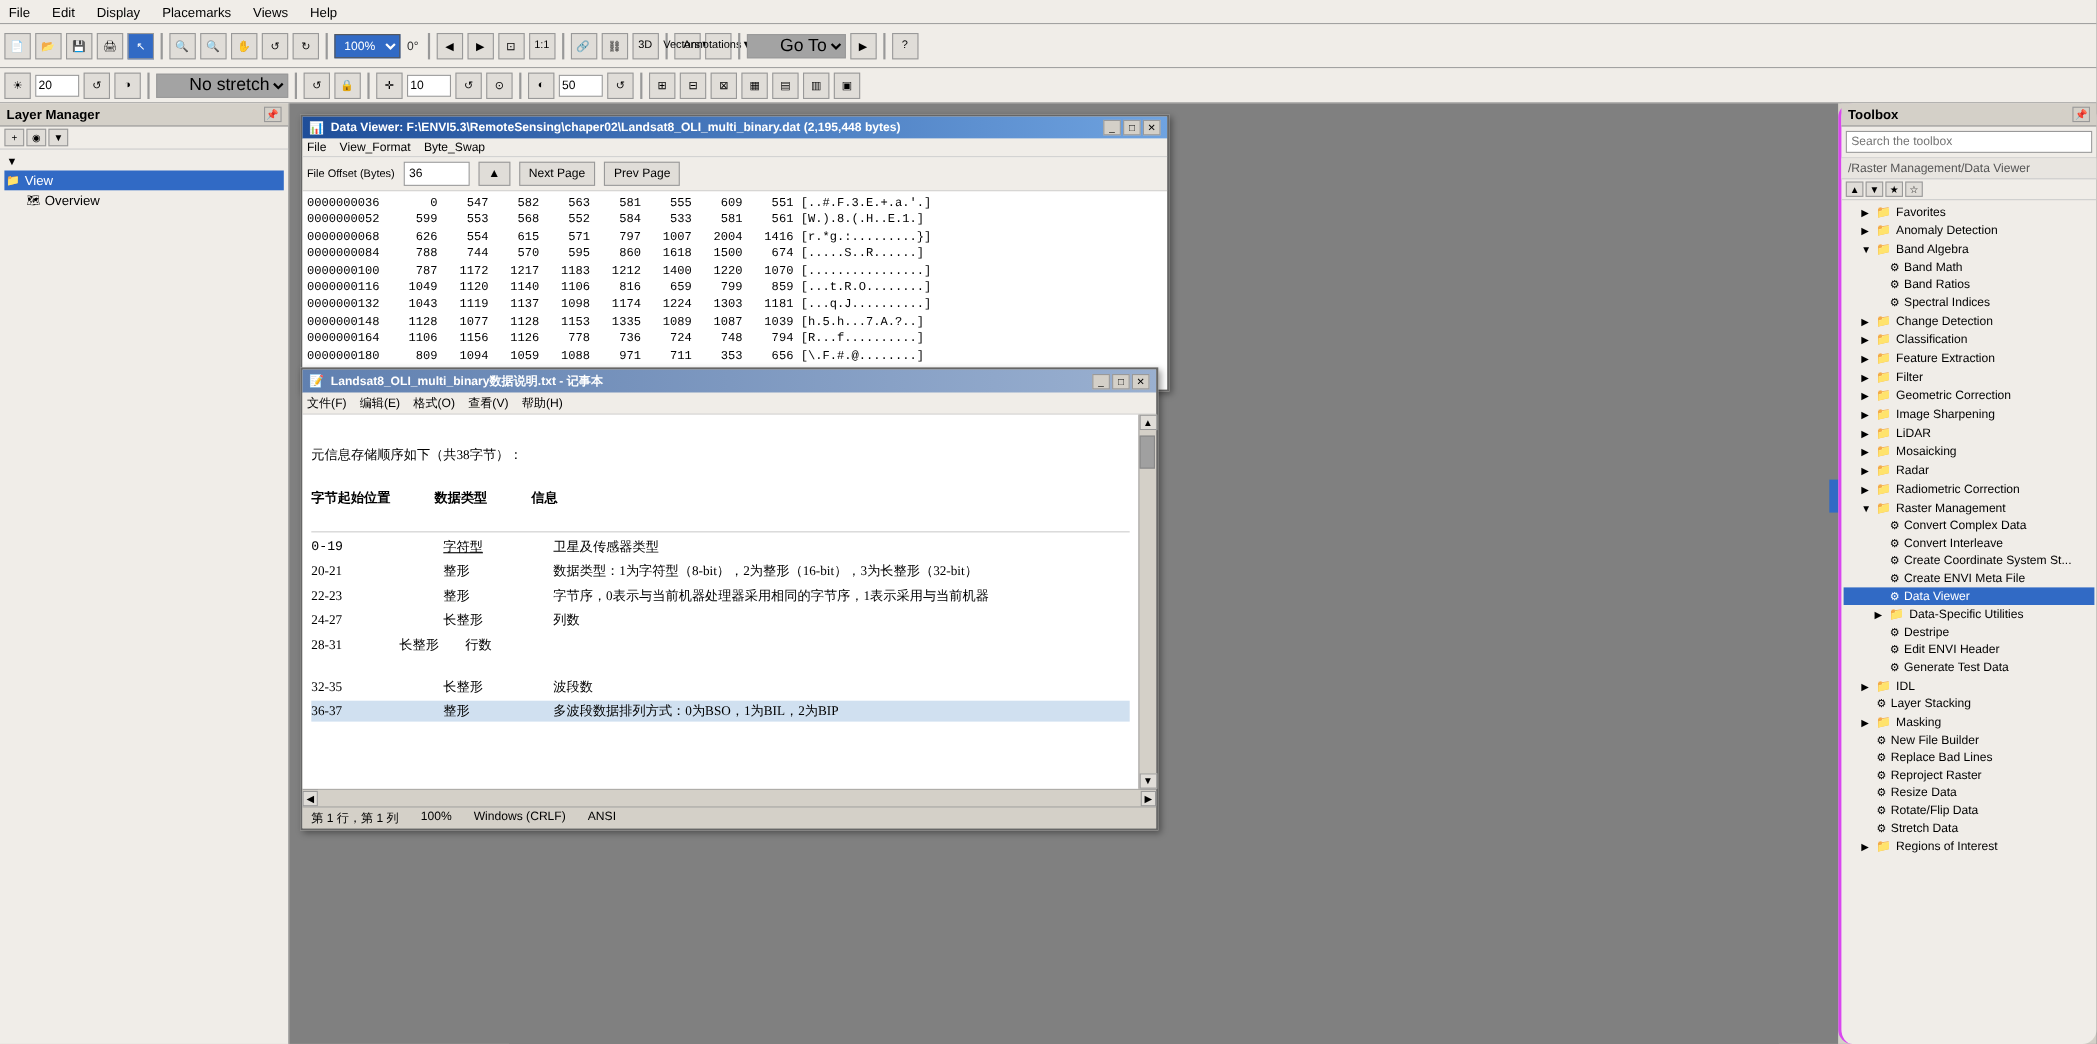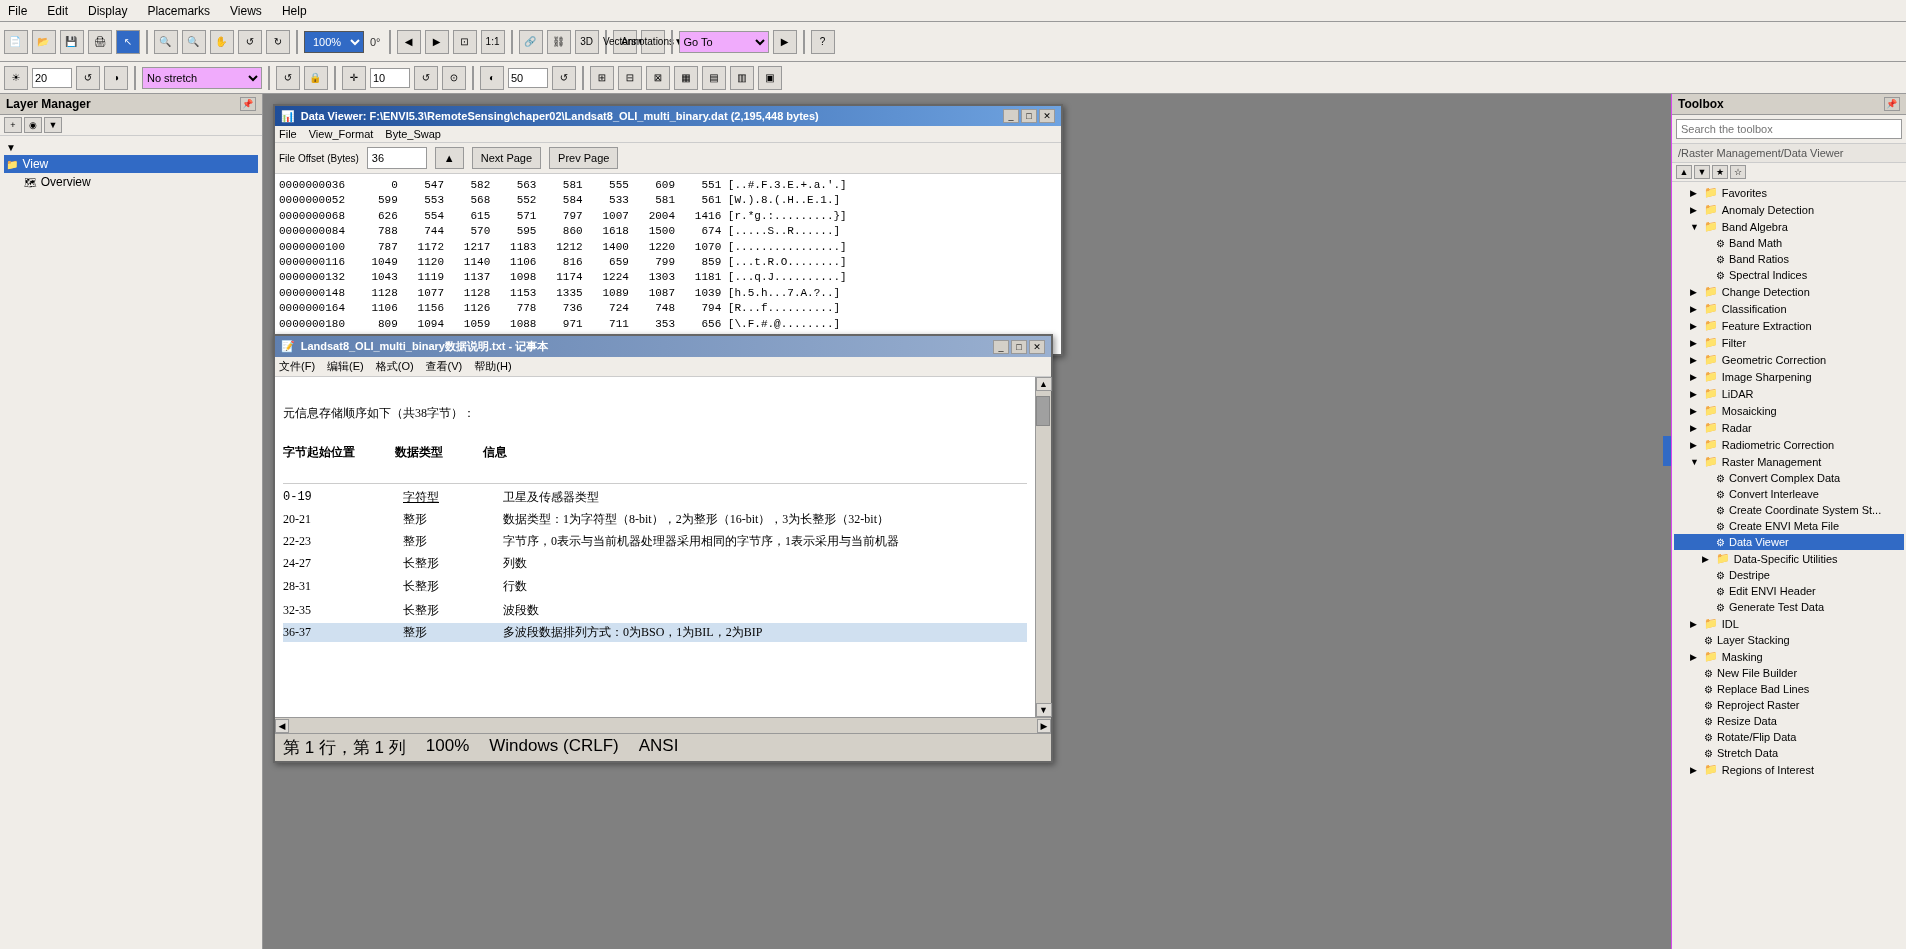--- a/index.html
+++ b/index.html
@@ -57,23 +57,24 @@
       height: 20px;
       width: 40px;
       border: 1px solid #999;
       font-size: 11px;
       padding: 0 2px;
       background: #fff;
     }
     .toolbar-select {
       height: 22px;
       border: 1px solid #999;
-      font-size: 11px;
-      background: #f0abfc;
+      font-size: 16px;
+      background: #a3a3a3;
       min-width: 90px;
+      text-align: right;
     }
 
     
     .toolbar2 {
       background: #f0ede8;
       border-bottom: 1px solid #999;
       padding: 2px 4px;
       display: flex;
       align-items: center;
       gap: 4px;
@@ -142,23 +143,24 @@
       flex: 1;
       background: #808080;
       position: relative;
       overflow: hidden;
     }
 
     
     .right-panel {
       width: 235px;
       background: #f0ede8;
-      border-left: 1px solid #d946ef;
+      border-left: 3px solid #d946ef;
       display: flex;
       flex-direction: column;
+      border-radius: 13px;
     }
     .toolbox-header {
       background: #d4d0c8;
       border-bottom: 1px solid #999;
       padding: 3px 6px;
       font-weight: bold;
       font-size: 12px;
       display: flex;
       align-items: center;
       justify-content: space-between;
@@ -321,21 +323,21 @@
       padding: 8px;
       font-family: 'SimSun', 'MS Song', serif;
       font-size: 12px;
       line-height: 1.6;
     }
     .notepad-statusbar {
       background: #d4d0c8;
       border-top: 1px solid #999;
       padding: 2px 8px;
       display: flex; gap: 20px;
-      font-size: 17px;
+      font-size: 11px;
     }
 
     
     .right-scroll-indicator {
       position: absolute;
       right: 0;
       top: 40%;
       width: 8px;
       height: 30px;
       background: #316ac5;
@@ -536,21 +538,21 @@
           <div style="display:flex;gap:40px;margin-bottom:3px;">
             <span style="min-width:80px;">22-23</span>
             <span style="min-width:60px;">整形</span>
             <span>字节序，0表示与当前机器处理器采用相同的字节序，1表示采用与当前机器</span>
           </div>
           <div style="display:flex;gap:40px;margin-bottom:3px;">
             <span style="min-width:80px;">24-27</span>
             <span style="min-width:60px;">长整形</span>
             <span>列数</span>
           </div>
-          <div style="display:flex;gap:40px;margin-bottom:5px;">
+          <div style="display:flex;margin-bottom:19px;">
             <span style="min-width:80px;">28-31</span>
             <span style="min-width:60px;">长整形</span>
             <span>行数</span>
           </div>
           <div style="display:flex;gap:40px;margin-bottom:3px;">
             <span style="min-width:80px;">32-35</span>
             <span style="min-width:60px;">长整形</span>
             <span>波段数</span>
           </div>
           <div style="display:flex;gap:40px;margin-bottom:3px;background:#d0e0f0;">

